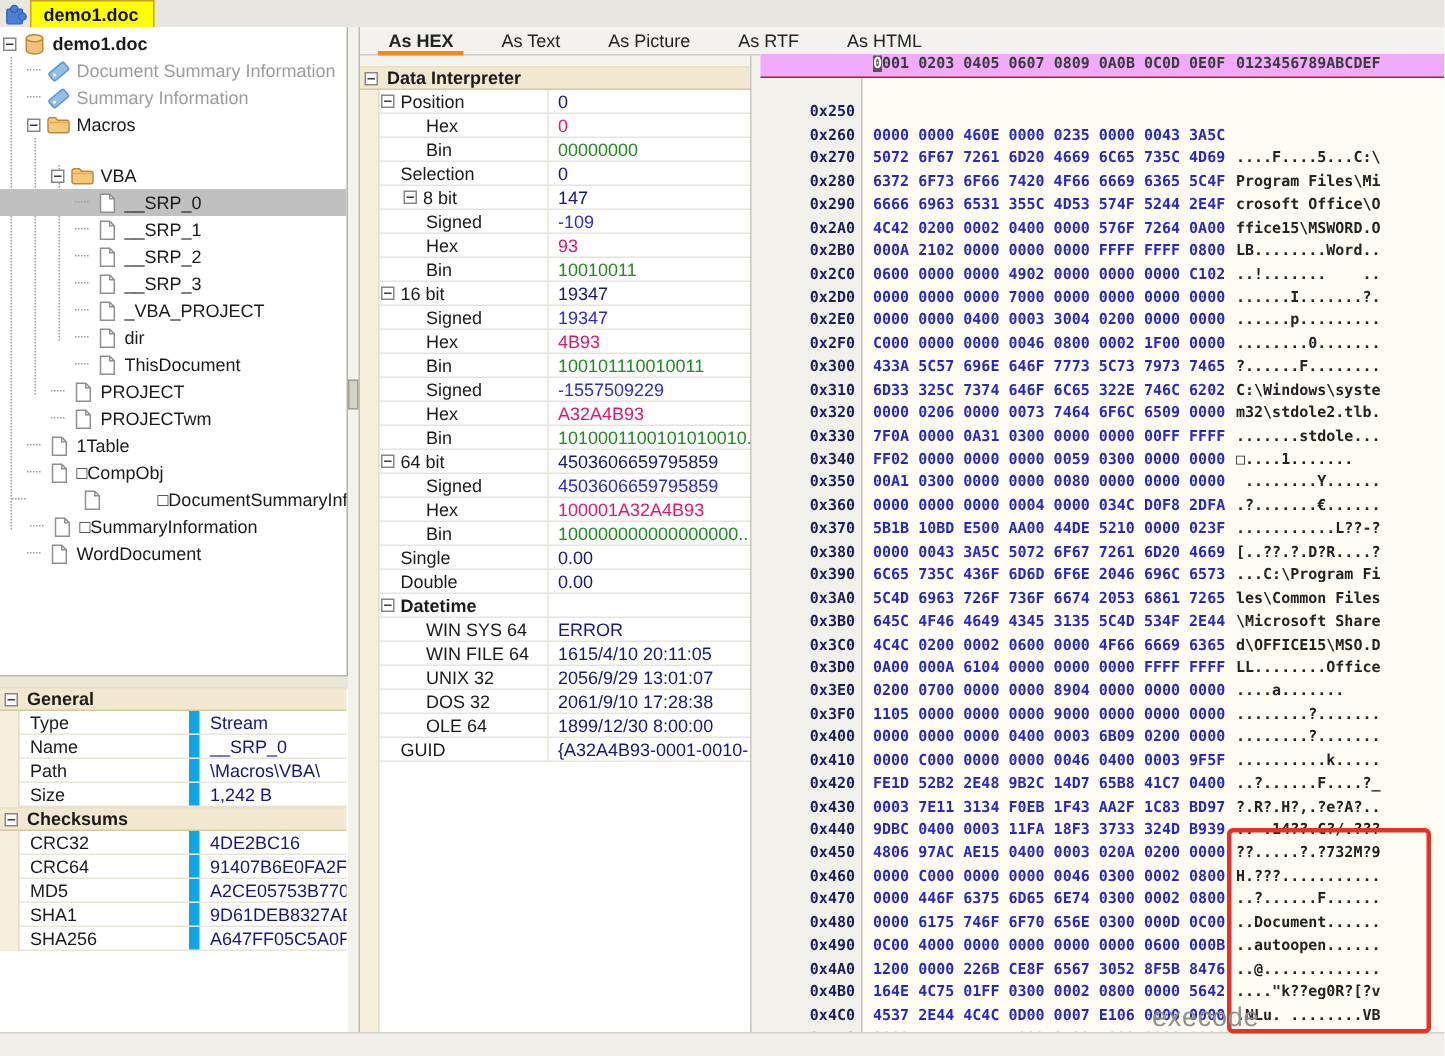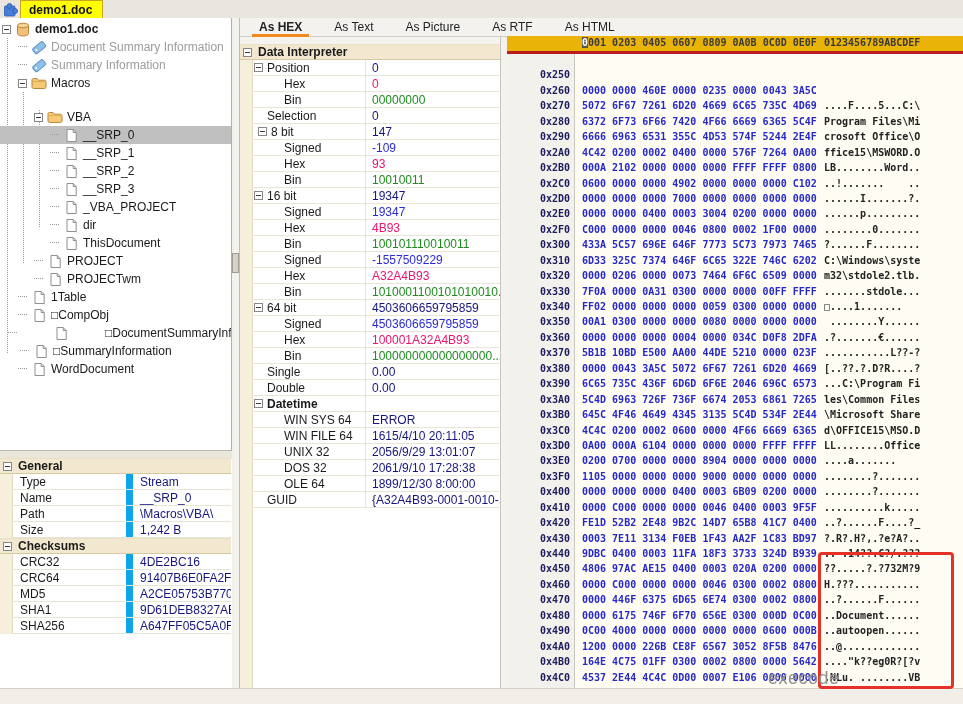--- a/index.html
+++ b/index.html
@@ -56,21 +56,21 @@
   .c-bin{color:#1f8a1f;}
 
   
   .tabbar{position:absolute;left:240px;top:18px;width:723px;height:18px;background:#f3f2ee;border-bottom:1px solid #d0cdc5;display:flex;align-items:stretch;}
   .tab{display:flex;align-items:center;padding:4px 7px;margin-left:18px;position:relative;color:#222;cursor:default;}
   .tab:first-child{margin-left:12px;}
   .tab.active{font-weight:bold;}
   .tab.active::after{content:"";position:absolute;left:0;right:0;bottom:-1px;height:3px;background:#f08a1e;}
 
   .hexpanel{position:absolute;left:507px;top:36px;width:456px;height:652px;background:#fffdf3;border-bottom:1px solid #c8c5bd;font-family:"DejaVu Sans Mono",monospace;font-size:10px;}
-  .hex-colhdr{position:absolute;left:0;top:0;width:456px;height:15px;background:#eab308;border-bottom:3px solid #b91c1c;color:#3a3a3a;font-weight:bold;}
+  .hex-colhdr{position:absolute;left:0;top:0;width:456px;height:15px;background:#f0abfc;border-bottom:1px solid #b91c1c;color:#3a3a3a;font-weight:bold;}
   .hex-colhdr .cols{position:absolute;left:75px;top:1px;white-space:pre;}
   .hex-colhdr .cursor{background:#58564e;color:#fff;}
   .hex-colhdr .ahdr{position:absolute;left:317px;top:1px;white-space:pre;}
   .offsetcol-bg{position:absolute;left:0;top:0;bottom:0;width:67px;background:#f2f1ec;border-right:1px solid #c9c6be;}
   .hex-rows{position:absolute;left:0;top:16px;width:456px;}
   .hex-row{position:relative;height:15.45px;line-height:15.45px;white-space:pre;}
   .h-off{position:absolute;left:7px;width:56px;text-align:right;color:#1c1c5e;font-weight:bold;}
   .h-bytes{position:absolute;left:75px;color:#2728c8;font-weight:bold;}
   .h-ascii{position:absolute;left:317px;color:#222;font-weight:bold;}
 
@@ -408,21 +408,21 @@
     <span class="di-value c-bin">00000000</span>
   </div>
         <div class="di-row">
     <span class="di-label" style="padding-left: 15px;">
 
       <span class="di-label-text">Selection</span>
     </span>
     <span class="di-value c-plain">0</span>
   </div>
         <div class="di-row">
-    <span class="di-label" style="padding-left: 4px;">
+    <span class="di-label" style="padding-left: 15px;">
       <span class="expbox"></span>
       <span class="di-label-text">8 bit</span>
     </span>
     <span class="di-value c-plain">147</span>
   </div>
         <div class="di-row">
     <span class="di-label" style="padding-left: 32px;">
 
       <span class="di-label-text">Signed</span>
     </span>

